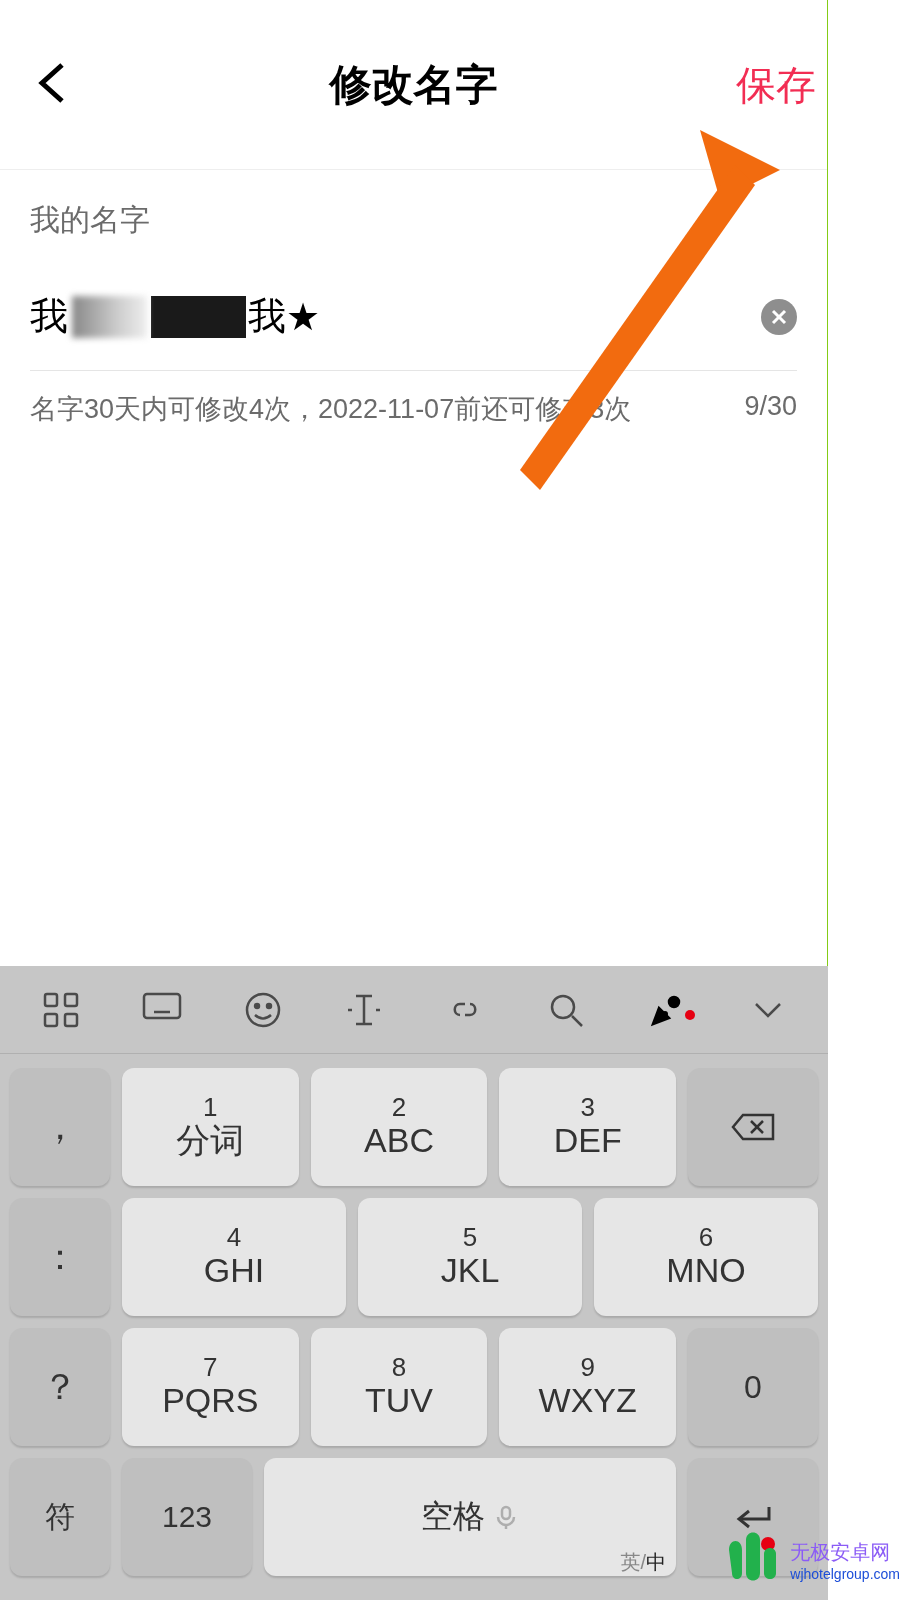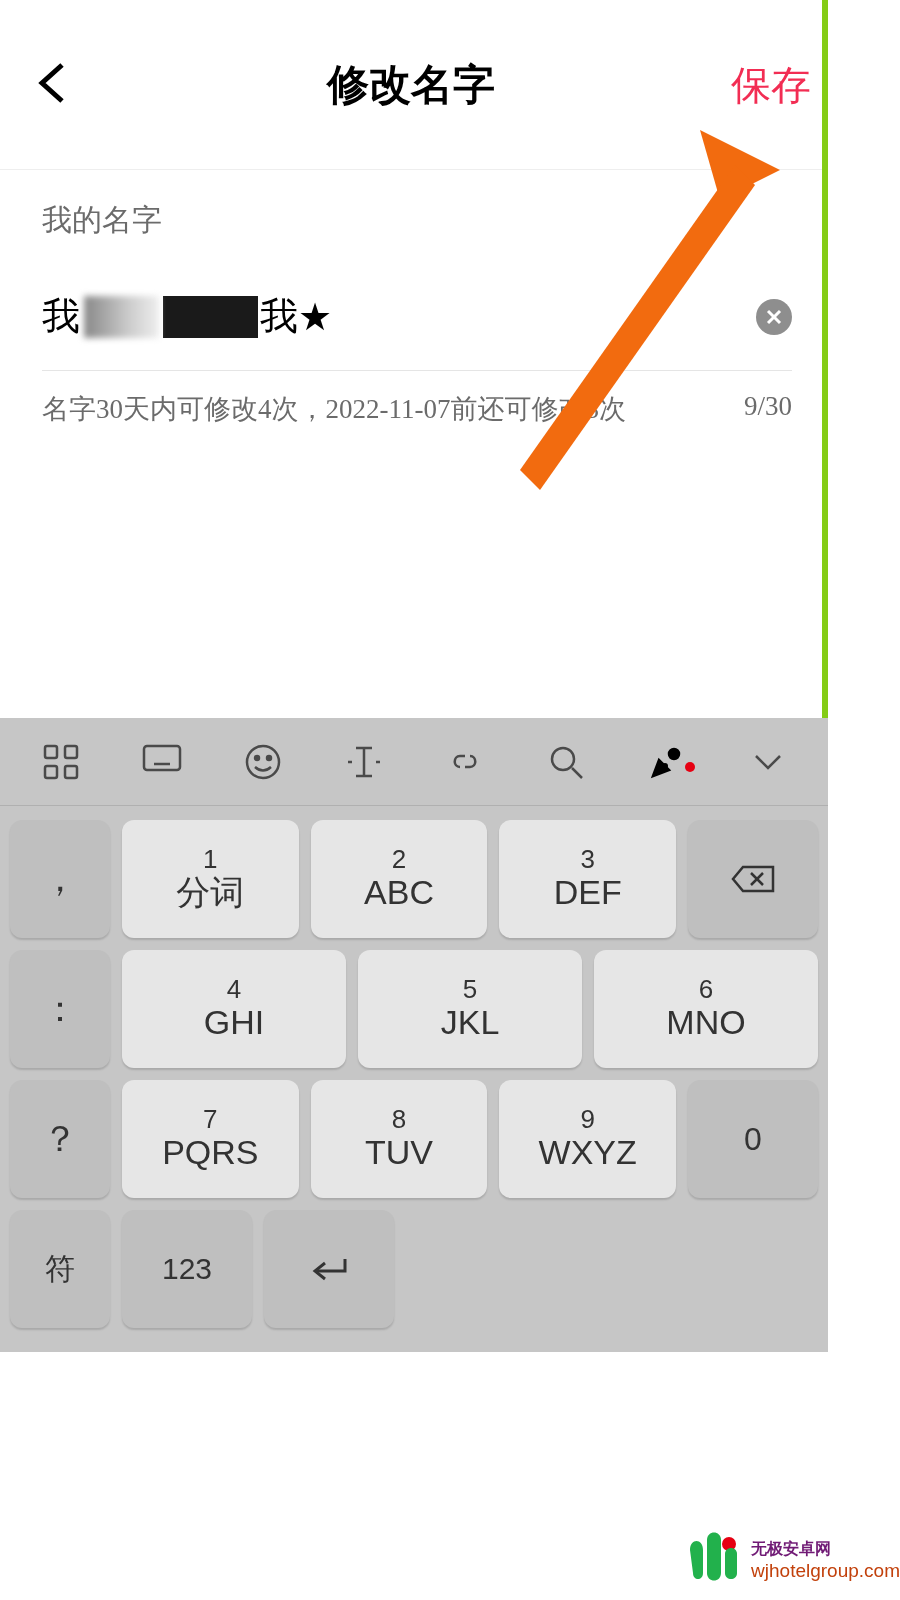--- a/index.html
+++ b/index.html
@@ -1,27 +1,27 @@
 <!DOCTYPE html>
 <html><head>
   <meta charset="utf-8">
   <style>
     * { margin: 0; padding: 0; box-sizing: border-box; }
     body { width: 900px; height: 1600px; font-family: -apple-system, BlinkMacSystemFont, "PingFang SC", "Helvetica Neue", sans-serif; background: #fff; overflow: hidden; position: relative; }
-    .container { width: 828px; height: 1352px; position: relative; background: #fff; border-right: 6px solid #84cc16; }
+    .container { width: 828px; height: 1600px; position: relative; background: #fff; border-right: 1px solid #84cc16; }
 
     
     .header { height: 170px; display: flex; align-items: center; justify-content: space-between; padding: 0 28px; border-bottom: 1px solid #eee; position: relative; }
     .back-icon { position: absolute; left: 32px; top: 50%; transform: translateY(-50%); }
     .back-icon svg { width: 44px; height: 44px; stroke: #000; stroke-width: 5; fill: none; }
     .title { font-size: 42px; font-weight: 600; color: #000; position: absolute; left: 50%; transform: translateX(-50%); }
     .save-btn { position: absolute; right: 11px; top: 50%; transform: translateY(-50%); font-size: 40px; color: #f22d53; font-weight: 500; }
 
     
-    .content { padding: 30px 30px 0 42px; font-family: Liberation Serif, serif; }
+    .content { padding: 30px 30px 0 30px; }
     .label { font-size: 30px; color: #6b6b6b; margin-bottom: 50px; }
     .input-row { display: flex; align-items: center; justify-content: space-between; padding-bottom: 28px; border-bottom: 1px solid #e5e5e5; margin-bottom: 20px; }
     .name-input { display: flex; align-items: center; font-size: 38px; color: #000; flex: 1; }
     .blur1 { display: inline-block; width: 75px; height: 42px; background: linear-gradient(90deg, #888 0%, #ccc 60%, #eee 100%); filter: blur(3px); margin: 0 4px; }
     .blur2 { display: inline-block; width: 95px; height: 42px; background: #1a1a1a; margin-right: 2px; }
     .clear-icon { width: 36px; height: 36px; border-radius: 50%; background: #8e8e8e; display: flex; align-items: center; justify-content: center; flex-shrink: 0; }
     .clear-icon svg { width: 18px; height: 18px; stroke: #fff; stroke-width: 3; }
     .hint-row { display: flex; justify-content: space-between; font-size: 27px; color: #6b6b6b; }
     .hint-text { flex: 1; }
     .counter { }
@@ -50,22 +50,22 @@
     .key-right { width: 130px; }
 
     .space-lang { position: absolute; right: 10px; bottom: 4px; font-size: 20px; color: #888; line-height:1; }
     .space-lang .zh { color: #222; }
     .space-mic { margin-left: 8px; opacity: 0.5; display: inline-flex; }
     .space-mic svg { width: 26px; height: 26px; stroke: #777; fill: none; stroke-width: 2.5; }
 
     
     .watermark { position: absolute; right: 0; bottom: 8px; display: flex; align-items: center; gap: 6px; background: rgba(255,255,255,0.0); z-index: 20; }
     .wm-text { text-align: left; }
-    .wm-line1 { font-size: 16px; color: #701a75; font-weight: 700; }
-    .wm-line2 { font-size: 19px; color: #c2410c; }
+    .wm-line1 { font-size: 20px; color: #8b5cf6; font-weight: 400; }
+    .wm-line2 { font-size: 14px; color: #1d4ed8; }
     .wm-logo svg { width: 60px; height: 60px; }
   </style>
 </head>
 <body>
 
 <div class="container">
 
   <div class="header">
     <span class="back-icon">
       <svg viewBox="0 0 44 44">
@@ -230,20 +230,35 @@
         <div class="key key-main">
           <span class="key-num">9</span>
           <span class="key-sub">WXYZ</span>
         </div>
         <div class="key dark key-right single" style="font-size:32px">0</div>
       </div>
 
       <div class="kb-row" style="margin-bottom:14px">
         <div class="key dark key-left single" style="font-size:30px">符</div>
         <div class="key dark single" style="width:130px;font-size:30px">123</div>
+        <div class="key key-main single" style="flex:2;position:relative;font-size:32px">
+          <span style="display:flex;align-items:center">
+            <span>空格</span>
+            <span class="space-mic">
+              <svg viewBox="0 0 26 26">
+                  <rect x="9" y="3" width="8" height="12" rx="4"></rect>
+                  <path d="M5 13 A8 8 0 0 0 21 13"></path>
+                  <line x1="13" y1="21" x2="13" y2="25"></line>
+                </svg>
+            </span>
+          </span>
+          <span class="space-lang">
+            <span>英</span>/<span class="zh">中</span>
+          </span>
+        </div>
         <div class="key dark key-right">
           <svg viewBox="0 0 48 32" style="width:48px;height:32px;stroke:#333;fill:none;stroke-width:3">
               <path d="M40 6 L40 18 L12 18"></path>
               <polyline points="20,10 10,18 20,26"></polyline>
             </svg>
         </div>
       </div>
     </div>
   </div>
 </div>

